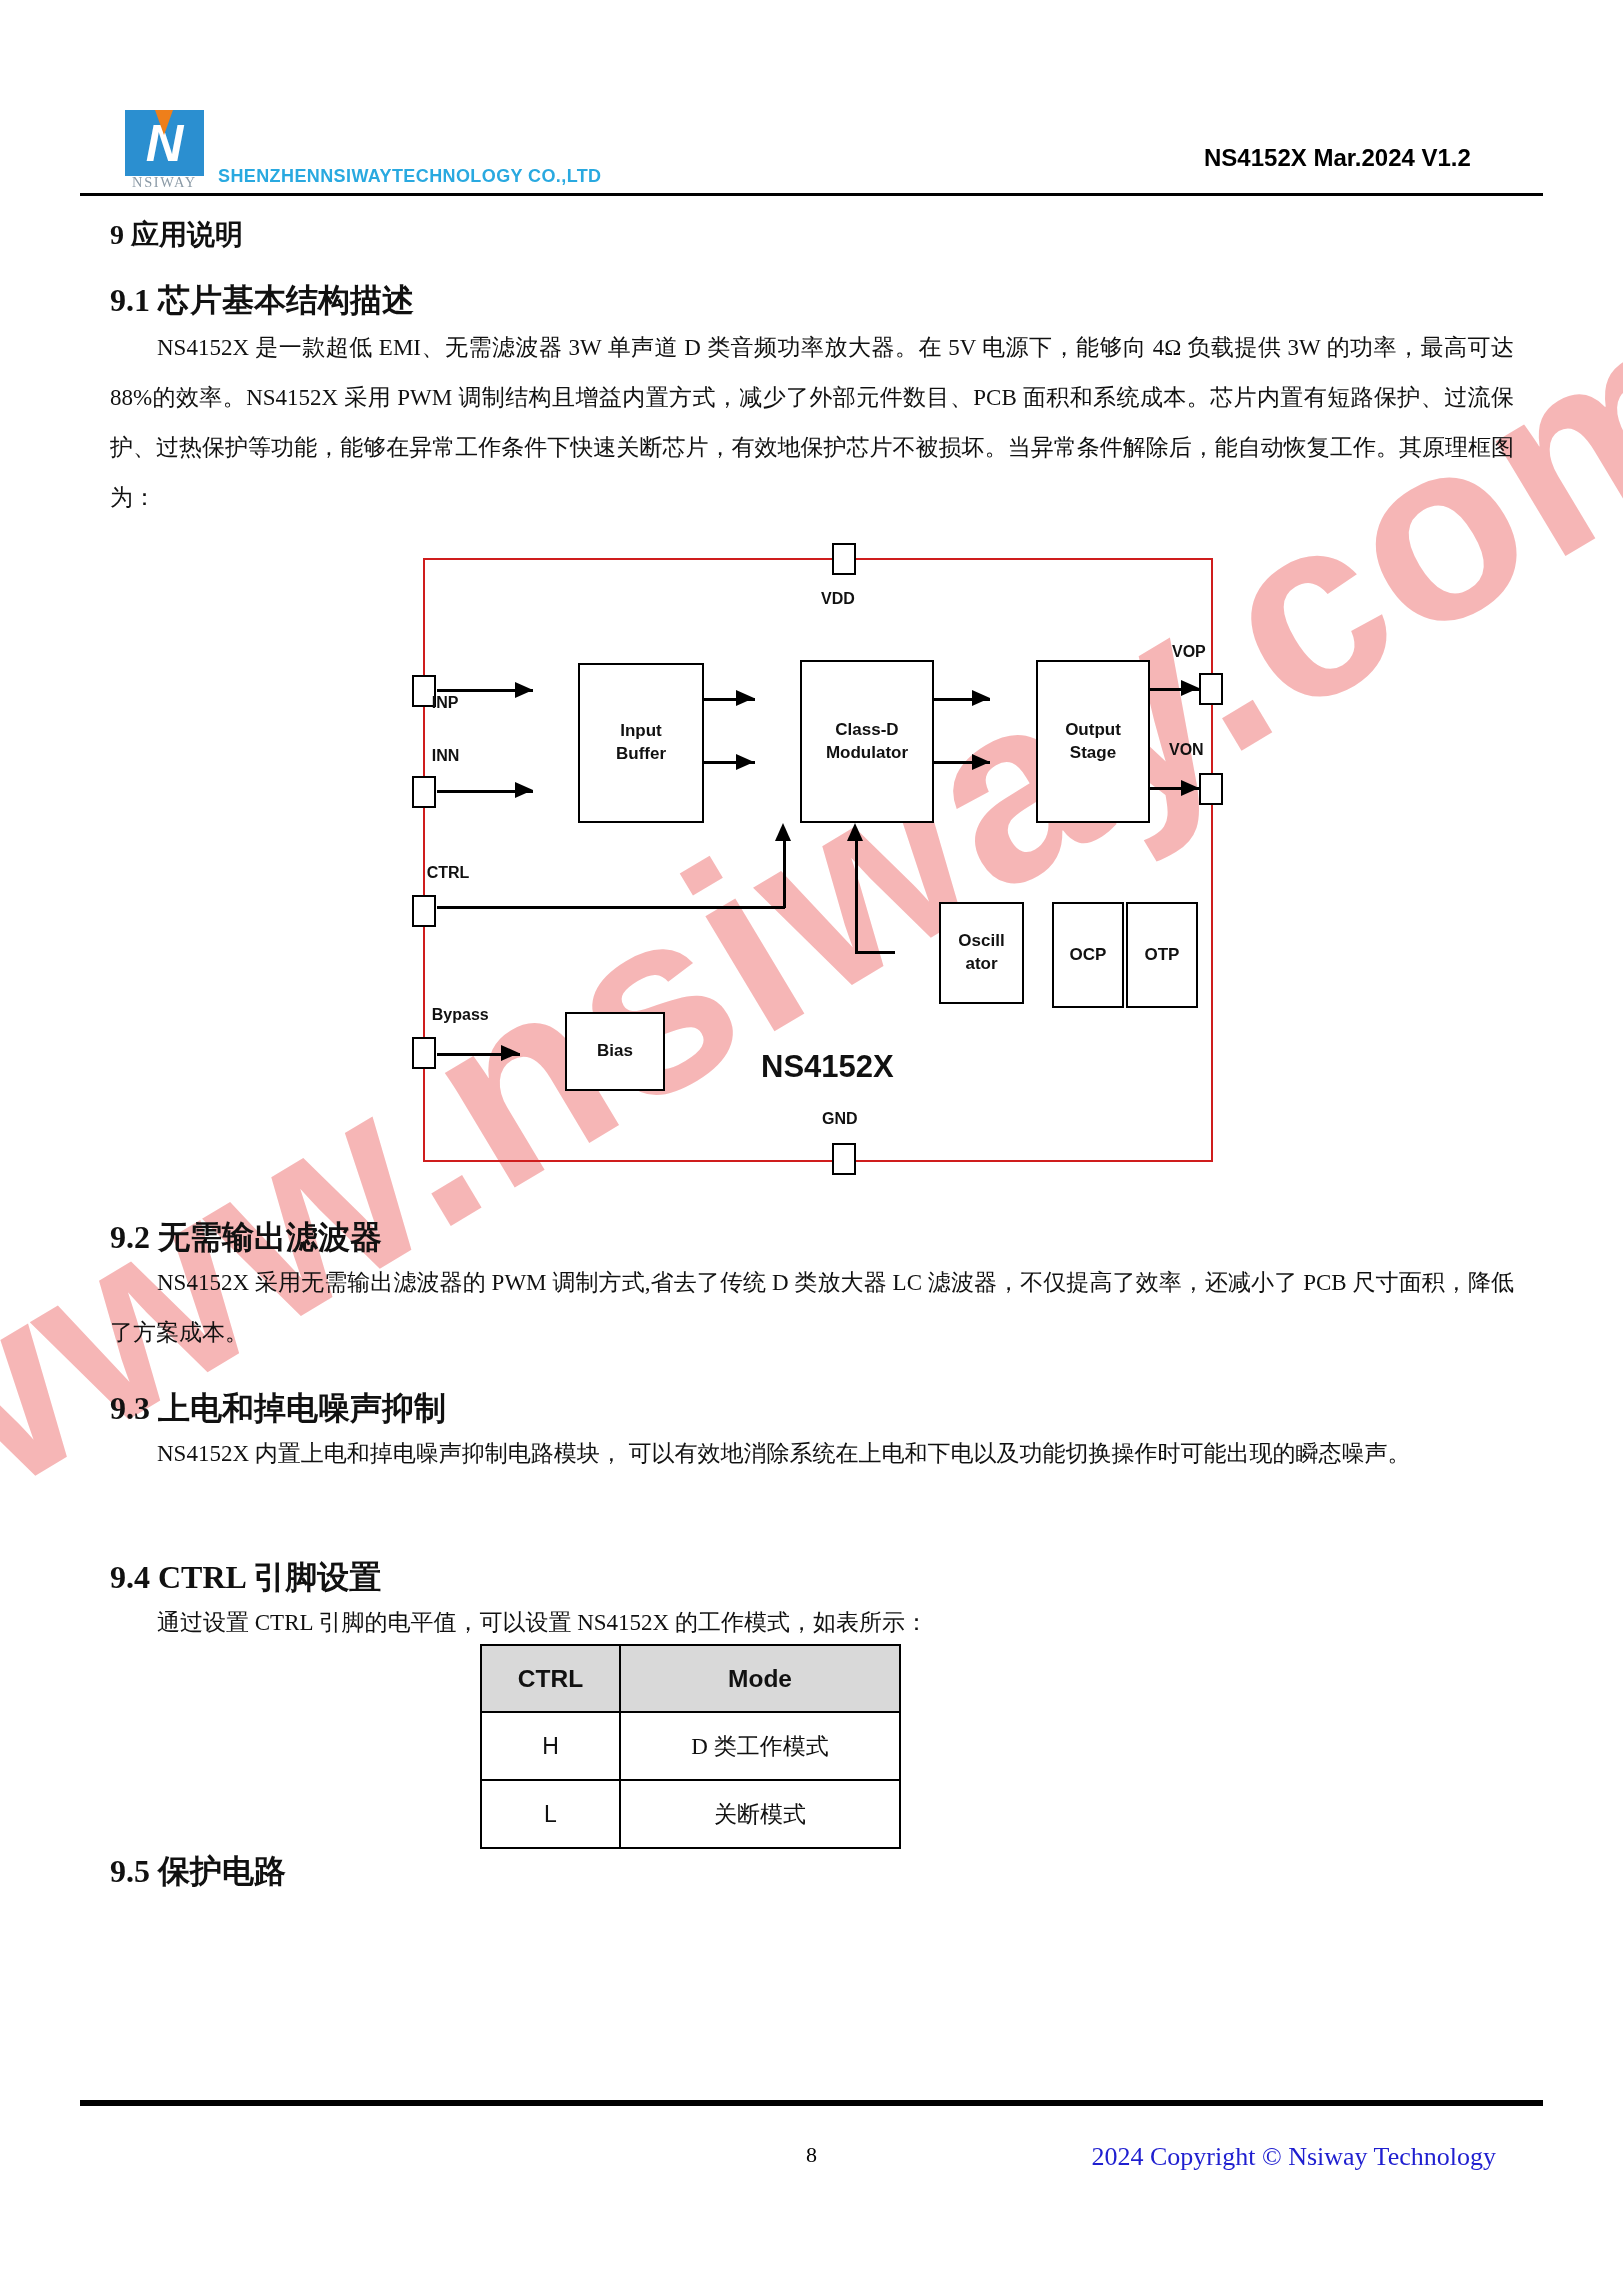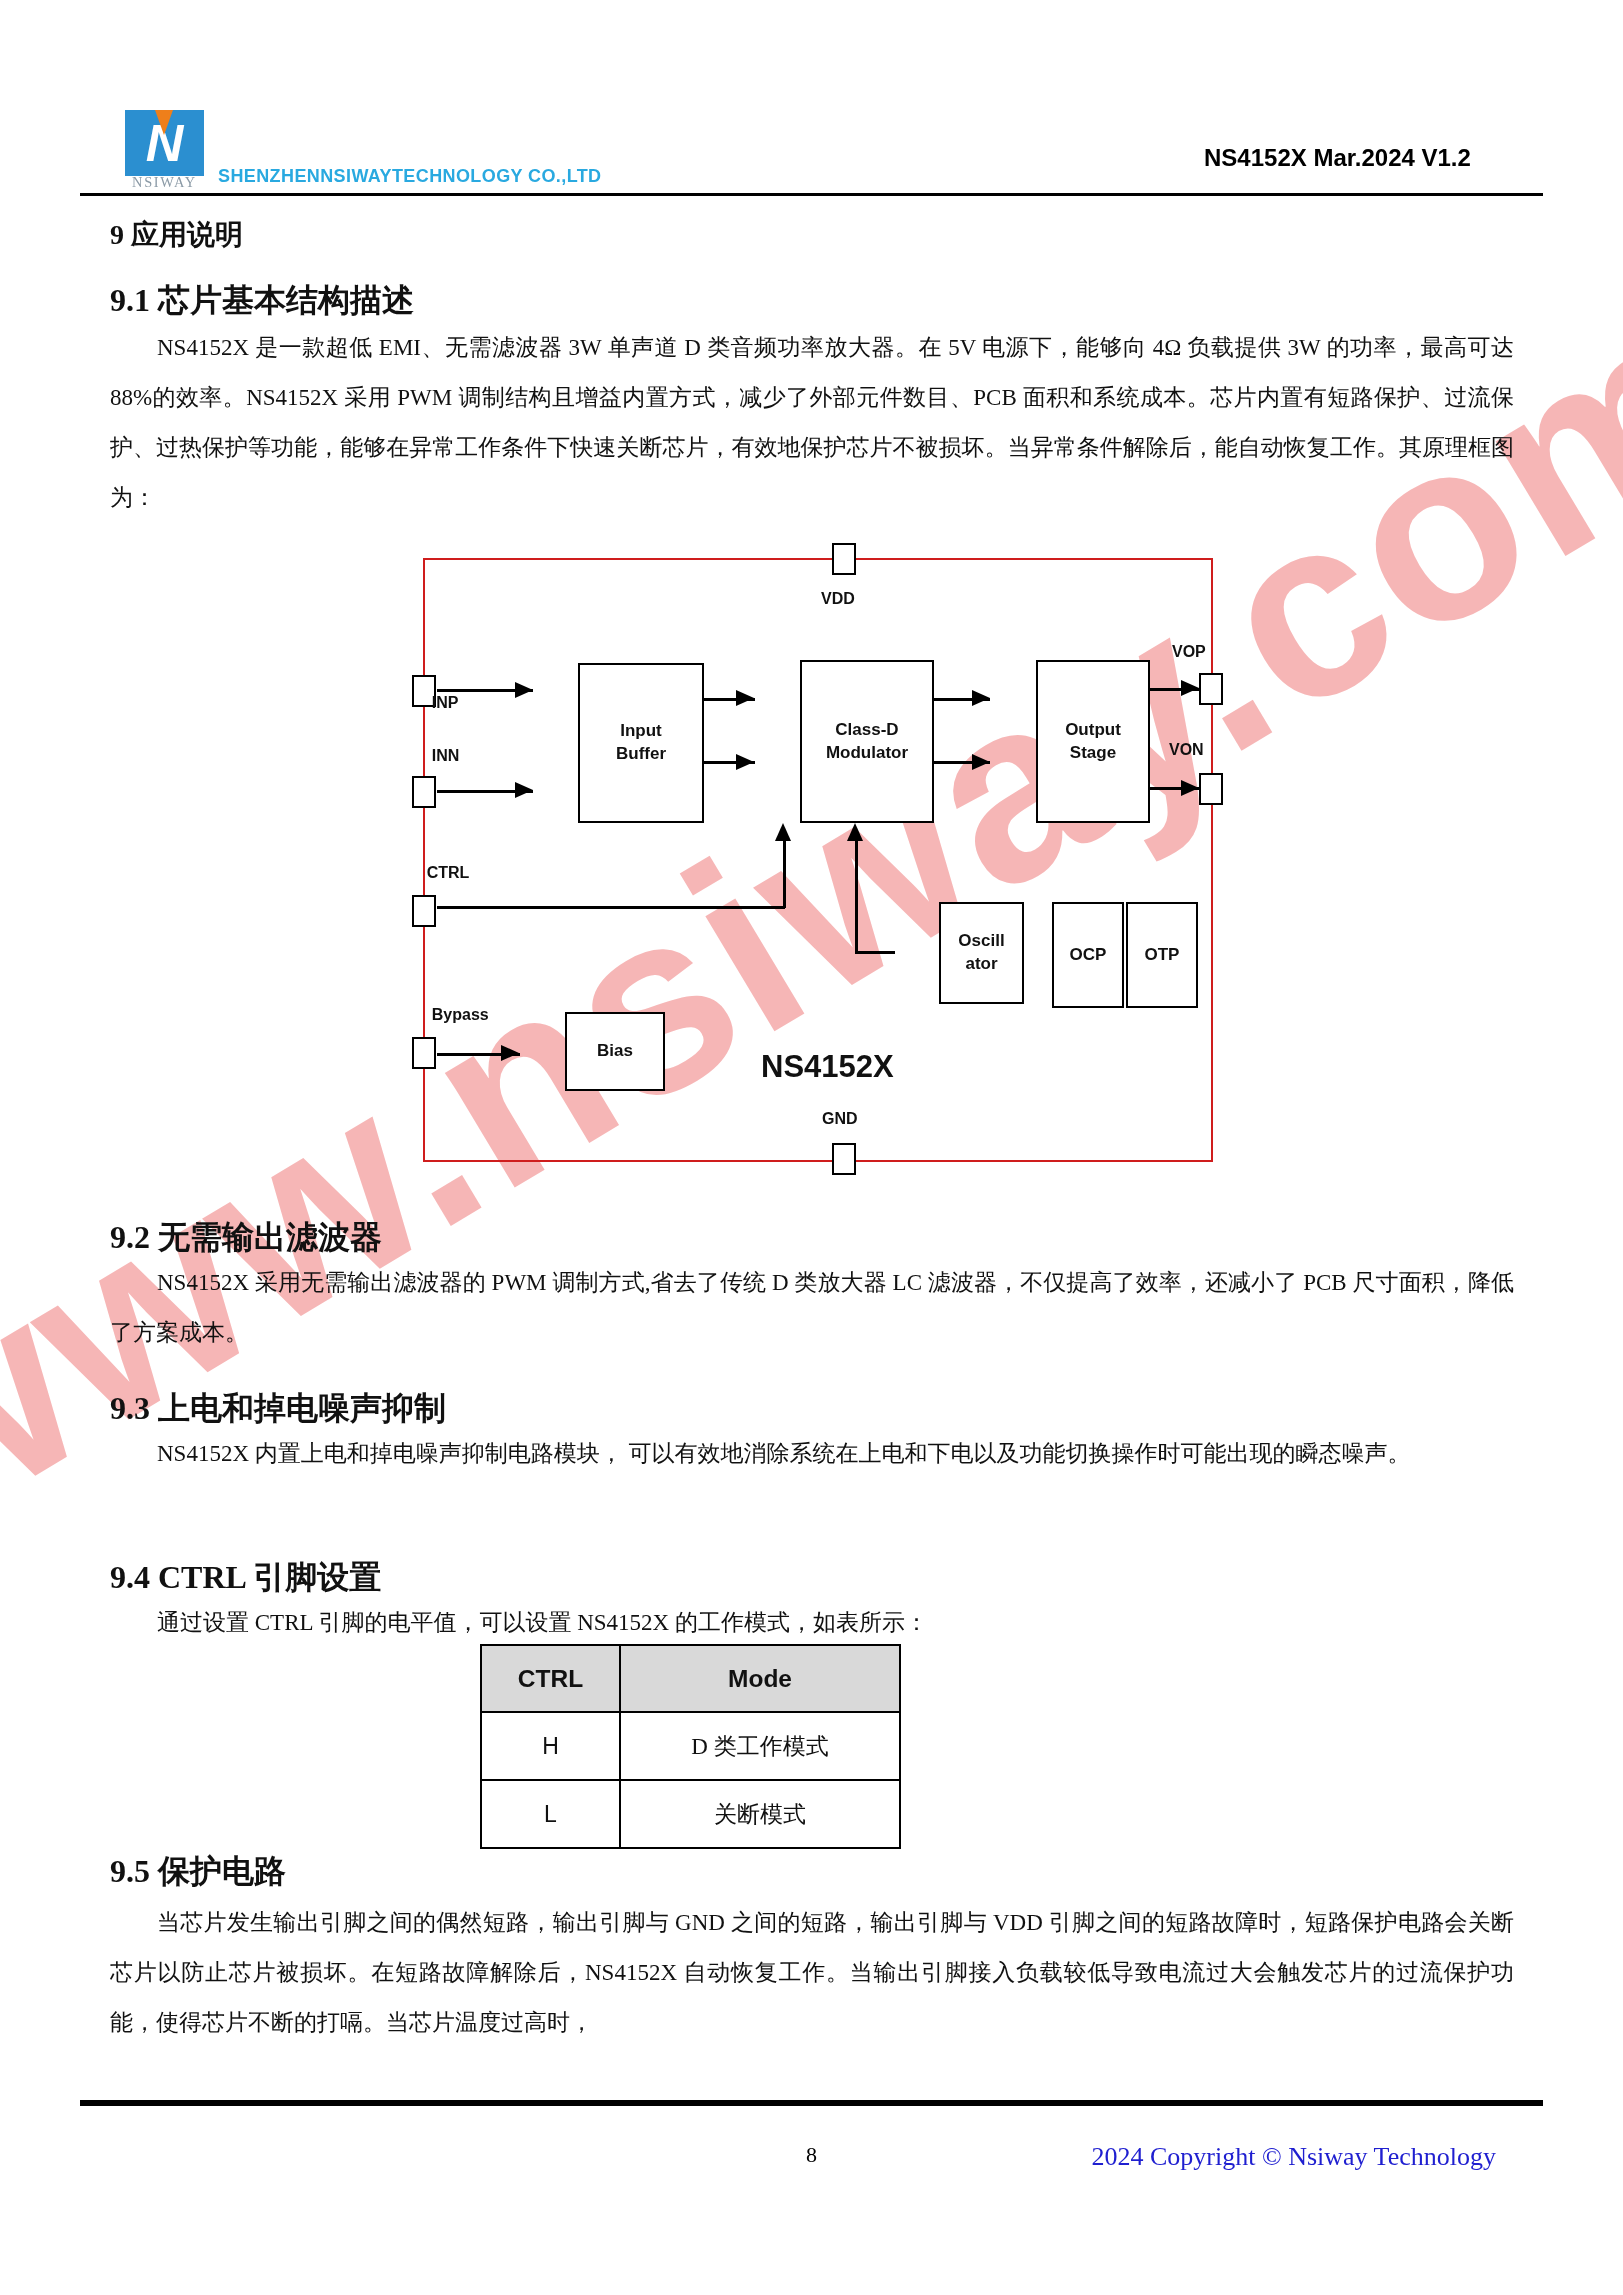--- a/index.html
+++ b/index.html
@@ -167,20 +167,19 @@
       <td>D 类工作模式</td>
     </tr>
     <tr>
       <td class="latin-cell">L</td>
       <td>关断模式</td>
     </tr>
   </tbody>
     </table>
 
   <div class="h2" style="top:1850px;">9.5 保护电路</div>
-  <div class="para" style="top:1898px;">当芯片发生输出引脚之间的偶然短路，输出引脚与 GND 之间的短路，输出引脚与 VDD 引脚之间的短路故障时，短路保护电路会关断芯片以防止芯片被损坏。在短路故障解除后，NS4152X 自动恢复工作。当输出引脚接入负载较低导致电流过大会触发芯片的过流保护功能，使得芯片不断的打嗝。当芯片温度过高时，</div>
 
   <div class="rule-bottom"></div>
   <div class="page-num">8</div>
   <div class="copyright">2024 Copyright © Nsiway Technology</div>
 
 </div>
 
 
 </body></html>

